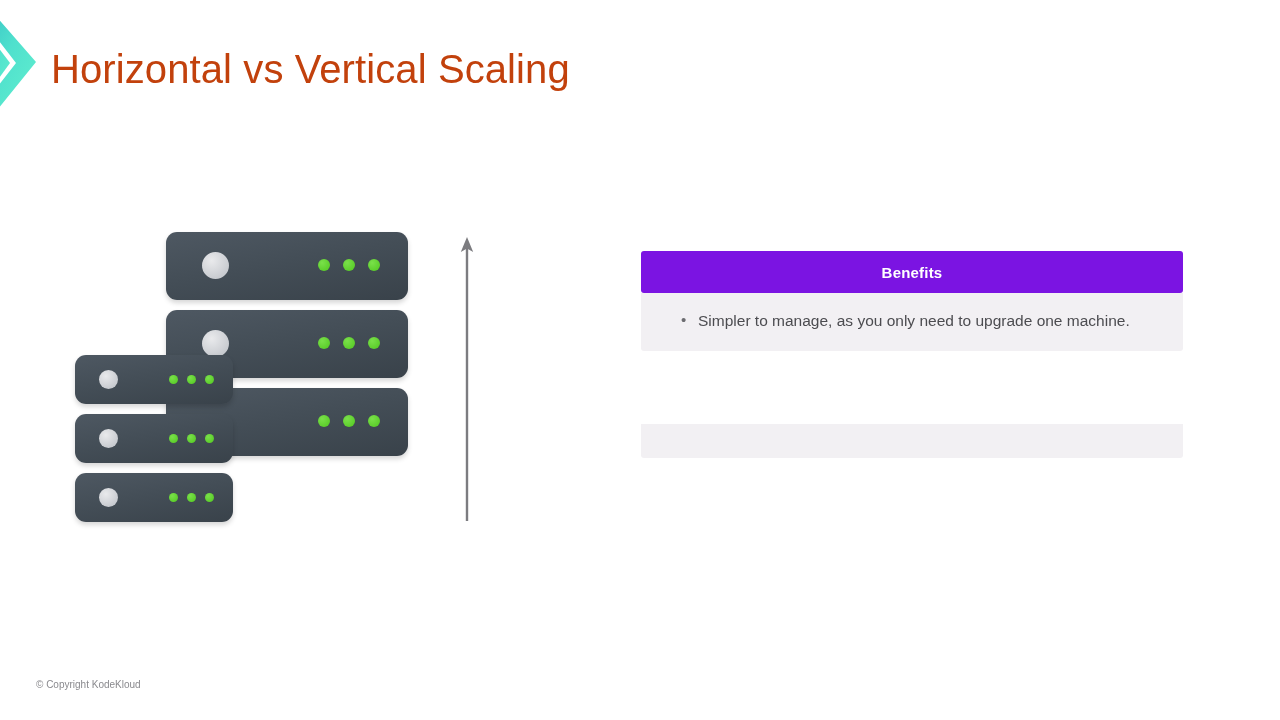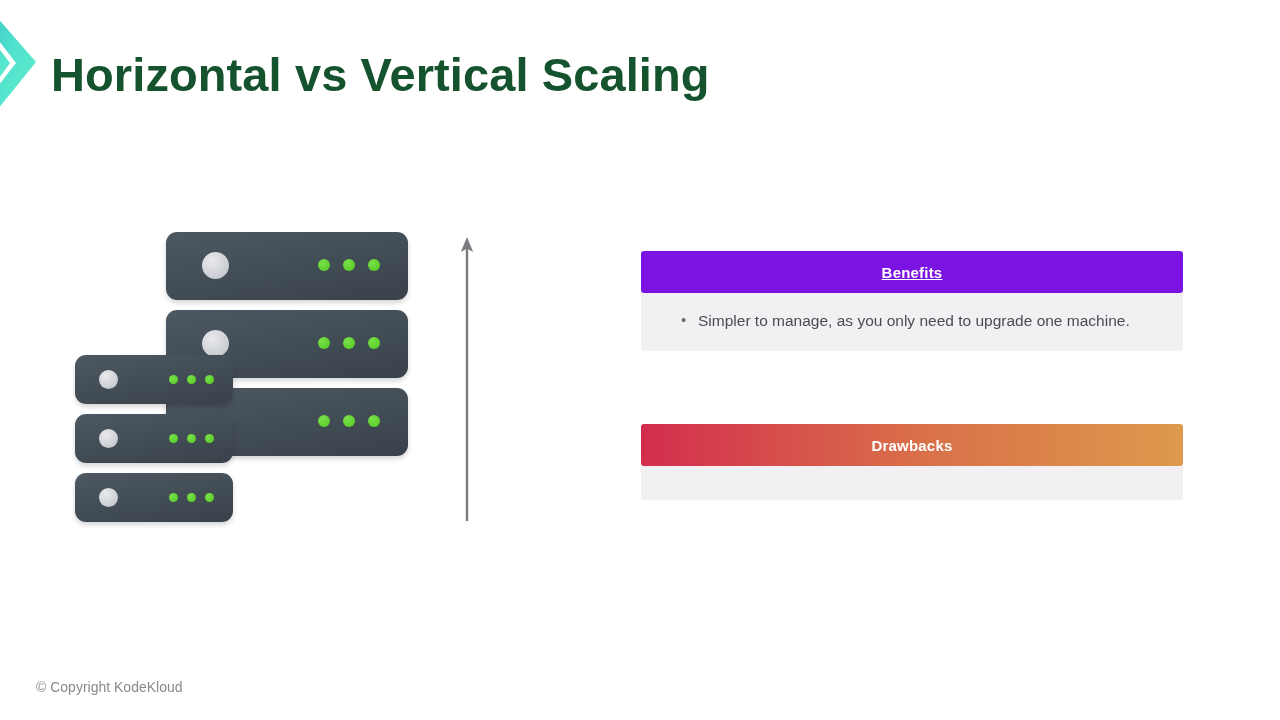--- a/index.html
+++ b/index.html
@@ -27,23 +27,23 @@
     top: 8px;
     width: 72px;
     height: 112px;
   }
 
   
   .slide-title {
     position: absolute;
     left: 51px;
     top: 47px;
-    font-size: 47px;
-    font-weight: 700;
-    color: #14532d;
+    font-size: 40px;
+    font-weight: 400;
+    color: #c2410c;
     letter-spacing: 0.1px;
     white-space: nowrap;
   }
 
   
   .illustration {
     position: absolute;
     left: 60px;
     top: 225px;
     width: 430px;
@@ -134,21 +134,21 @@
     font-size: 15px;
   }
 
   #panel-benefits { top: 251px; }
   #panel-drawbacks { top: 424px; }
 
   .footer-copyright {
     position: absolute;
     left: 36px;
     top: 679px;
-    font-size: 14px;
+    font-size: 10px;
     color: #8a8a8e;
   }
 </style>
 </head>
 <body>
 
 <div class="slide">
 
   <div class="brand-chevron">
     <svg viewBox="0 0 72 112" width="72" height="112" aria-hidden="true">
@@ -225,34 +225,31 @@
     <div class="arrow-wrap">
       <svg viewBox="0 0 24 290" width="24" height="290" aria-hidden="true">
         <line x1="12" y1="288" x2="12" y2="14" stroke="#7c7c80" stroke-width="2.4"></line>
         <path d="M12 4 L18.2 19 L12 15.4 L5.8 19 Z" fill="#7c7c80"></path>
       </svg>
     </div>
 
   </div>
 
   <div class="panel" id="panel-benefits">
-    <div class="panel-header" style="background:#7b14e2;text-decoration:underline;">
+    <div class="panel-header" style="background:#7b14e2;">
       <span>Benefits</span>
     </div>
     <div class="panel-body">
       <ul class="bullet-list">
         <li>Simpler to manage, as you only need to upgrade one machine.</li>
       </ul>
     </div>
   </div>
 
   <div class="panel" id="panel-drawbacks">
-    <div class="panel-header" style="background:linear-gradient(90deg,#d22d4e 0%,#d64a4c 22%,#d97049 52%,#dd9a4c 100%);">
-      <span>Drawbacks</span>
-    </div>
     <div class="panel-body">
       <ul class="bullet-list">
       </ul>
     </div>
   </div>
 
   <div class="footer-copyright">© Copyright KodeKloud</div>
 
 </div>
 

